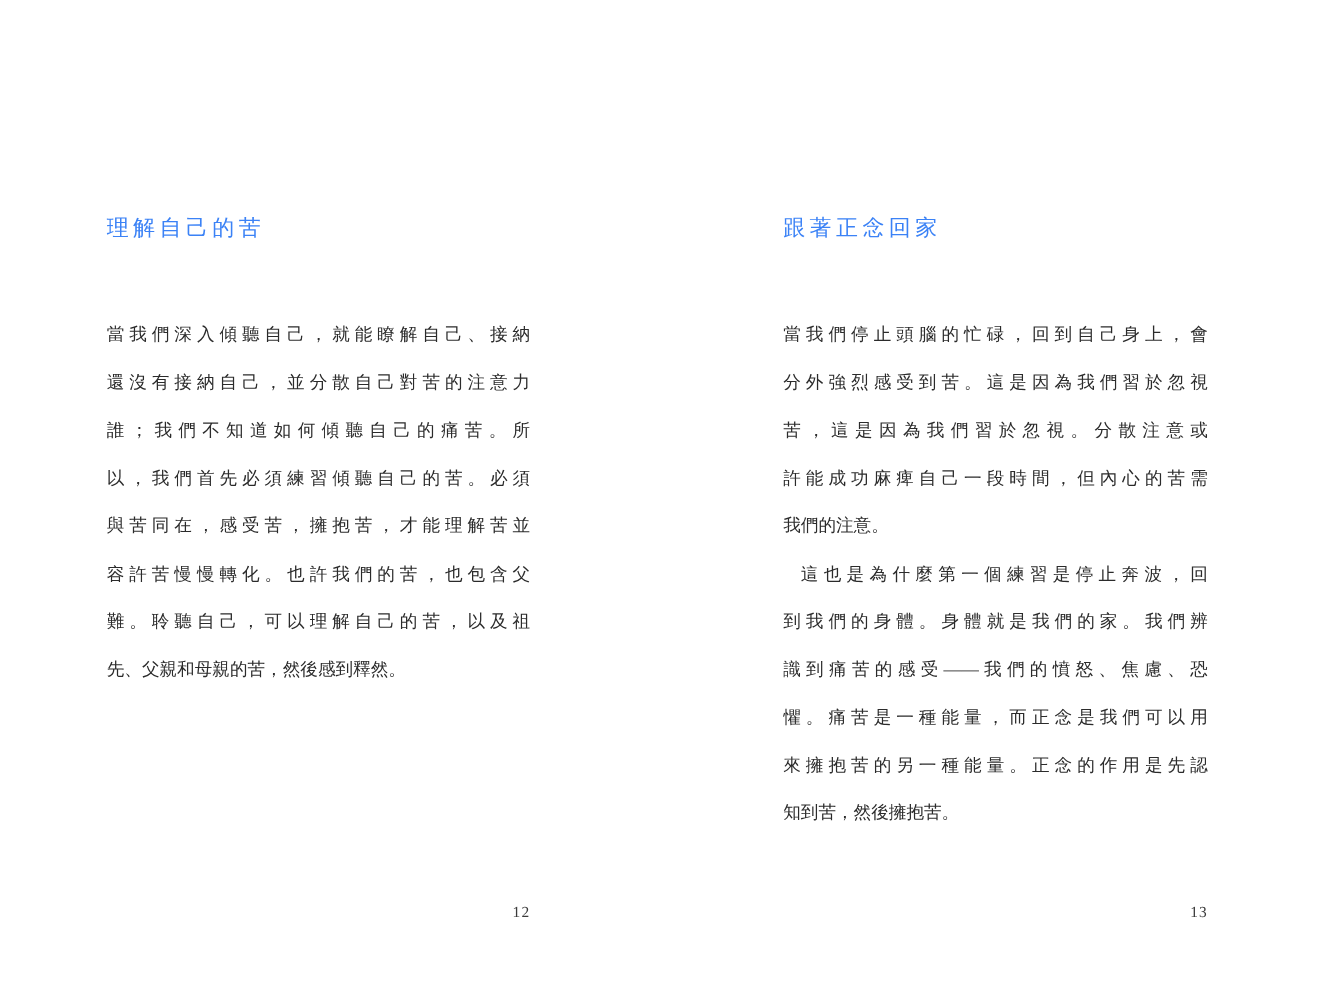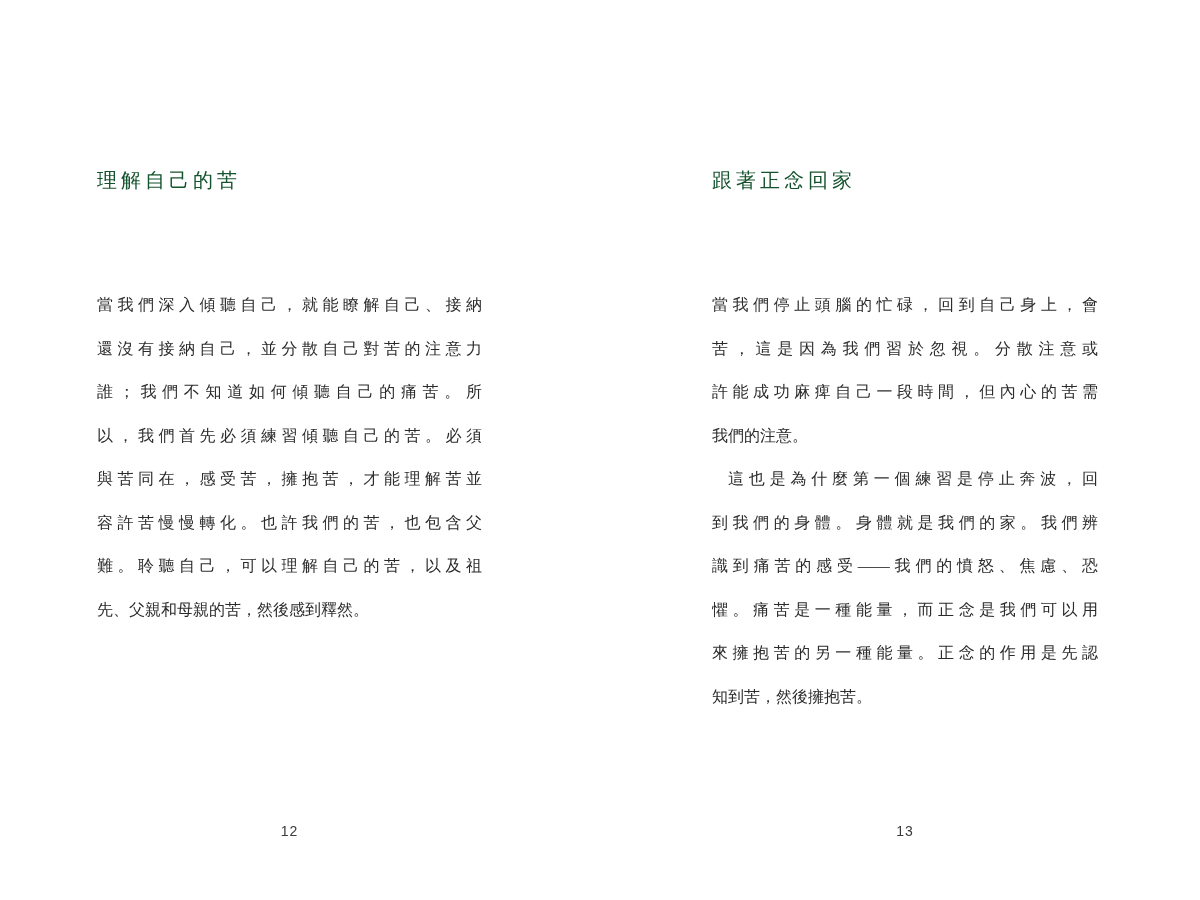--- a/index.html
+++ b/index.html
@@ -21,28 +21,28 @@
   .page {
     position: absolute;
     top: 0;
     height: 900px;
   }
   .page.left  { left: 97px;  width: 385px; }
   .page.right { left: 712px; width: 386px; }
 
   .chapter-title {
     position: absolute;
-    top: 167px;
+    top: 195px;
     left: 0;
     right: 0;
     font-family: "Liberation Sans", "DejaVu Sans", sans-serif;
     font-size: 20px;
     line-height: 26px;
     letter-spacing: 4px;
-    color: #14532d;
+    color: #3b82f6;
     white-space: nowrap;
   }
 
   .page-body {
     position: absolute;
     top: 283px;
     left: 0;
     right: 0;
     font-family: "Liberation Serif", "DejaVu Serif", serif;
     font-size: 16px;
@@ -62,22 +62,22 @@
   }
   .text-line.indent {
     text-indent: 1em;
   }
 
   .page-number {
     position: absolute;
     top: 823px;
     left: 0;
     right: 0;
-    text-align: center;
-    font-family: Liberation Sans, sans-serif;
+    text-align: right;
+    font-family: Liberation Serif, serif;
     font-size: 14px;
     letter-spacing: 1px;
     color: #3a3a3a;
   }
 </style>
 </head>
 <body>
 
 <div class="spread">
 
@@ -93,20 +93,21 @@
         <div class="text-line">難。聆聽自己，可以理解自己的苦，以及祖</div>
         <div class="text-line para-end">先、父親和母親的苦，然後感到釋然。</div>
       </div>
     <div class="page-number">12</div>
   </div>
 
   <div class="page right">
     <div class="chapter-title">跟著正念回家</div>
     <div class="page-body">
         <div class="text-line">當我們停止頭腦的忙碌，回到自己身上，會</div>
+        <div class="text-line">分外強烈感受到苦。這是因為我們習於忽視</div>
         <div class="text-line">苦，這是因為我們習於忽視。分散注意或</div>
         <div class="text-line">許能成功麻痺自己一段時間，但內心的苦需</div>
         <div class="text-line para-end">我們的注意。</div>
         <div class="text-line indent">這也是為什麼第一個練習是停止奔波，回</div>
         <div class="text-line">到我們的身體。身體就是我們的家。我們辨</div>
         <div class="text-line">識到痛苦的感受——我們的憤怒、焦慮、恐</div>
         <div class="text-line">懼。痛苦是一種能量，而正念是我們可以用</div>
         <div class="text-line">來擁抱苦的另一種能量。正念的作用是先認</div>
         <div class="text-line para-end">知到苦，然後擁抱苦。</div>
       </div>

